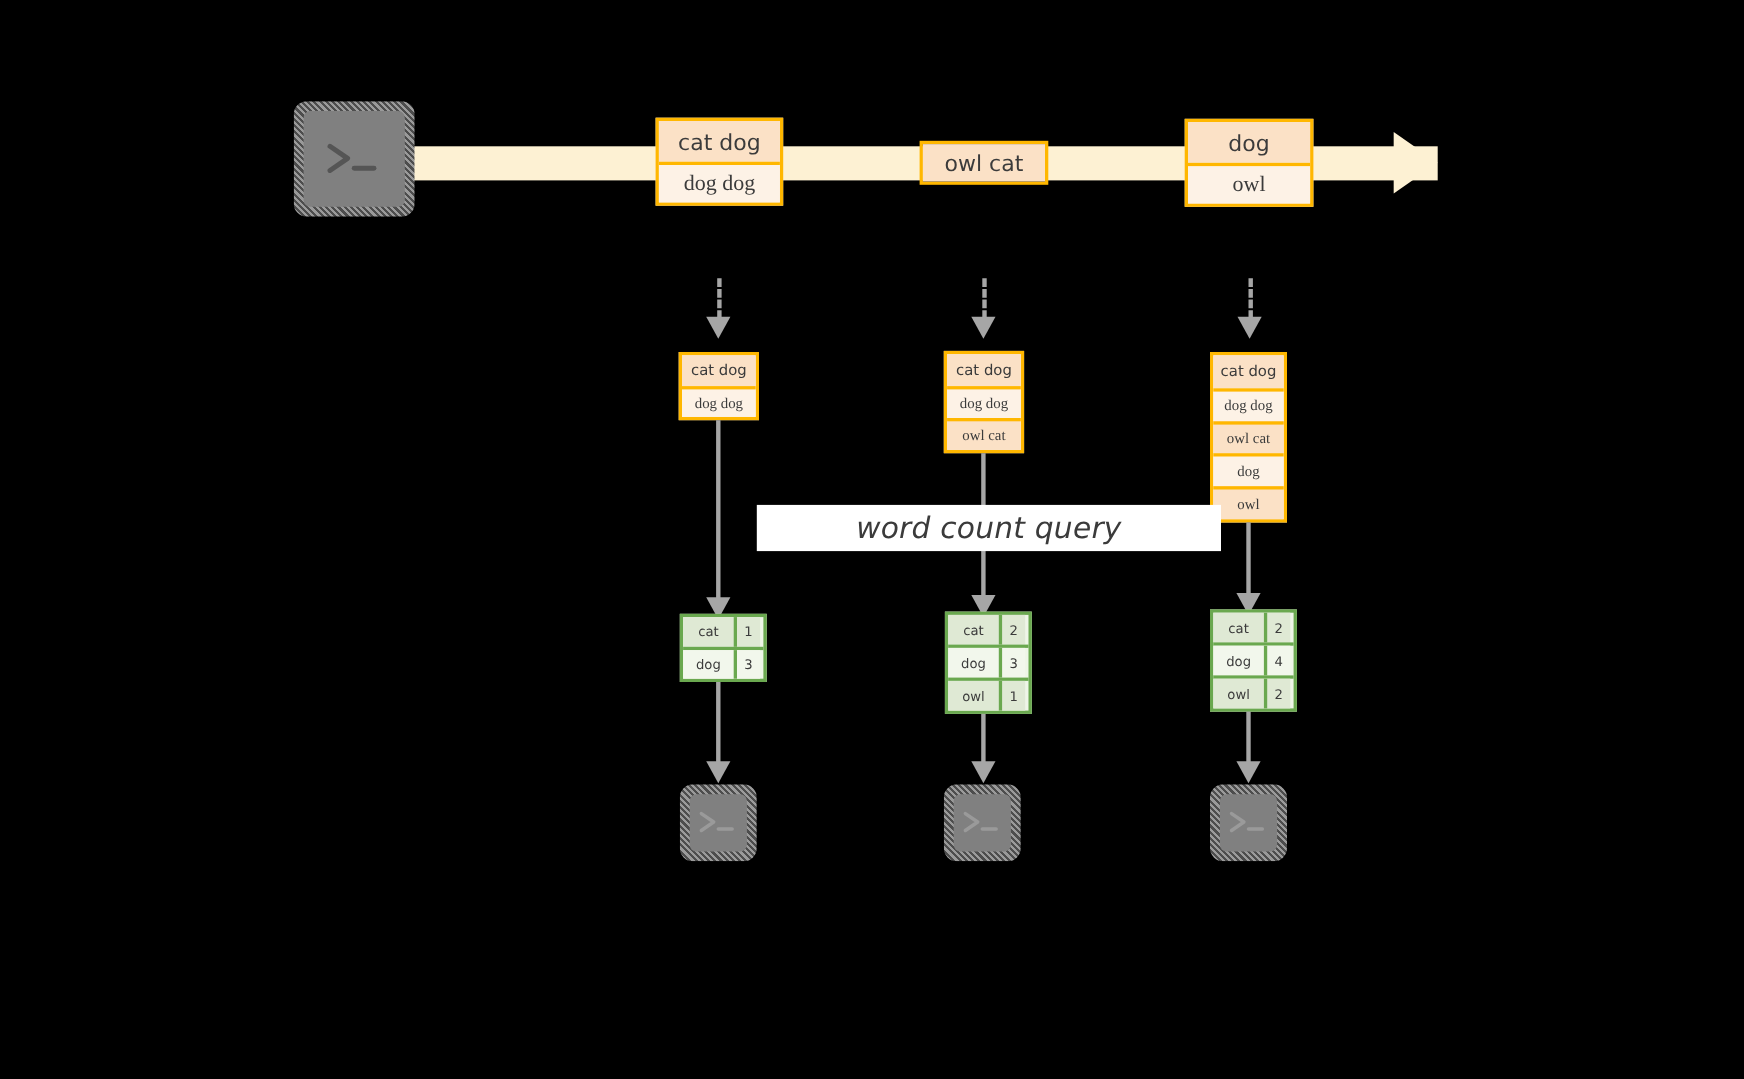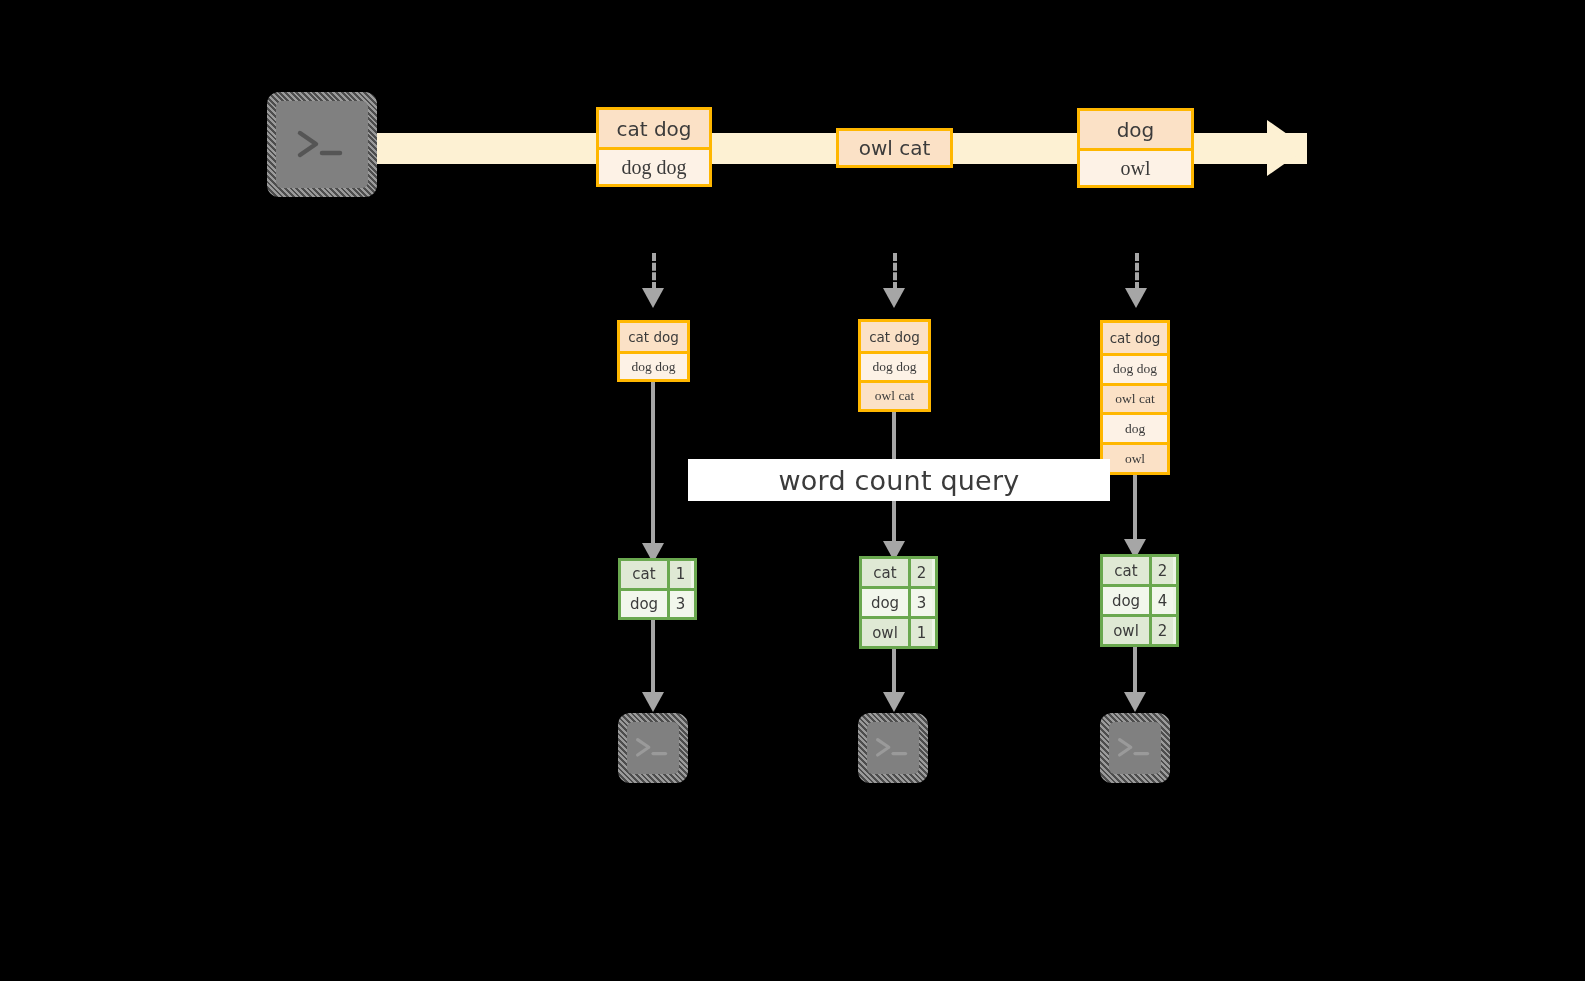--- a/index.html
+++ b/index.html
@@ -96,21 +96,21 @@
     display: flex;
     flex: 1 1 auto;
     height: 28px;
   }
   .tbl-row + .tbl-row { border-top: 3px solid #6aa84f; }
   .tbl-cell {
     box-sizing: border-box;
     display: flex;
     align-items: center;
     justify-content: center;
-    font-size: 15px;
+    font-size: 12px;
     color: #3b3b3b;
     white-space: nowrap;
   }
   .tbl-cell.word { width: 46px; }
   .tbl-cell.count { width: 24px; border-left: 3px solid #6aa84f; }
   .tbl-row.dark  .tbl-cell { background: #dfe9d4; }
   .tbl-row.light .tbl-cell { background: #f2f7ec; }
 
   
   .conn {
@@ -135,20 +135,21 @@
   
   .query-label {
     position: absolute;
     background: #ffffff;
     color: #3b3b3b;
     display: flex;
     align-items: center;
     justify-content: center;
     font-size: 27px;
     letter-spacing: 0.2px;
+    font-style: italic;
   }
 </style>
 </head>
 <body>
 
 <div id="canvas">
 
   <div class="stream-band" style="left:368px; top:133px; width:939px; height:31px;"></div>
   <div class="stream-head" style="left:1267px; top:120px;"></div>
 

